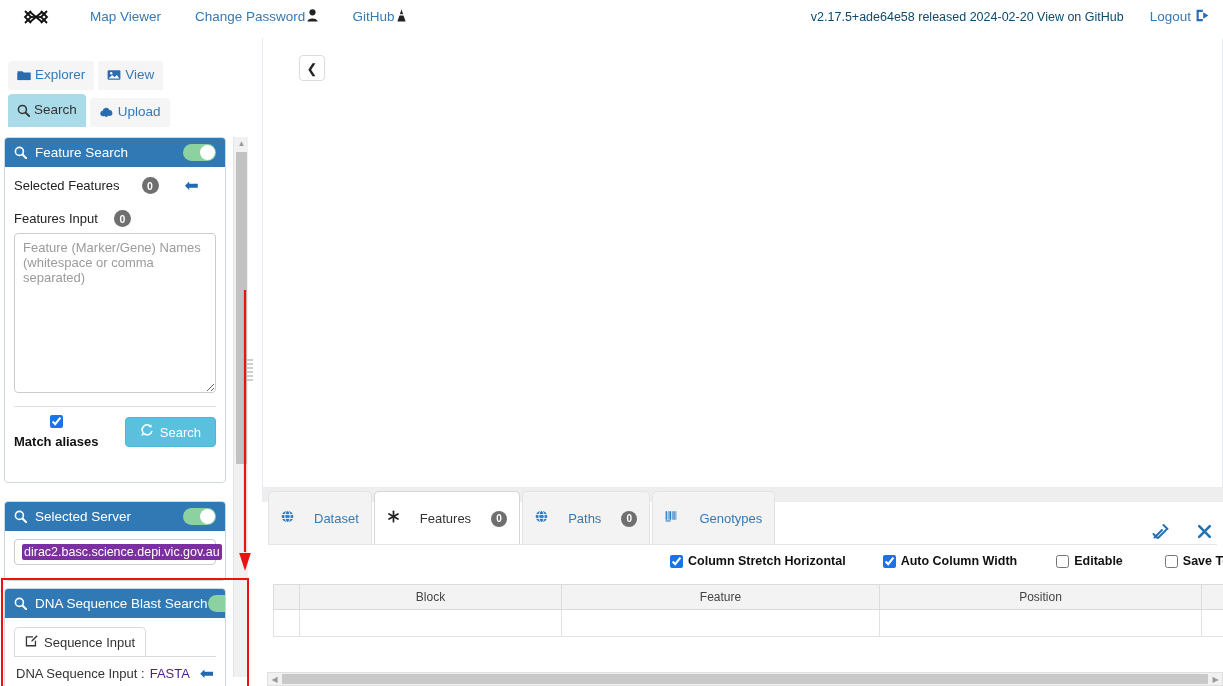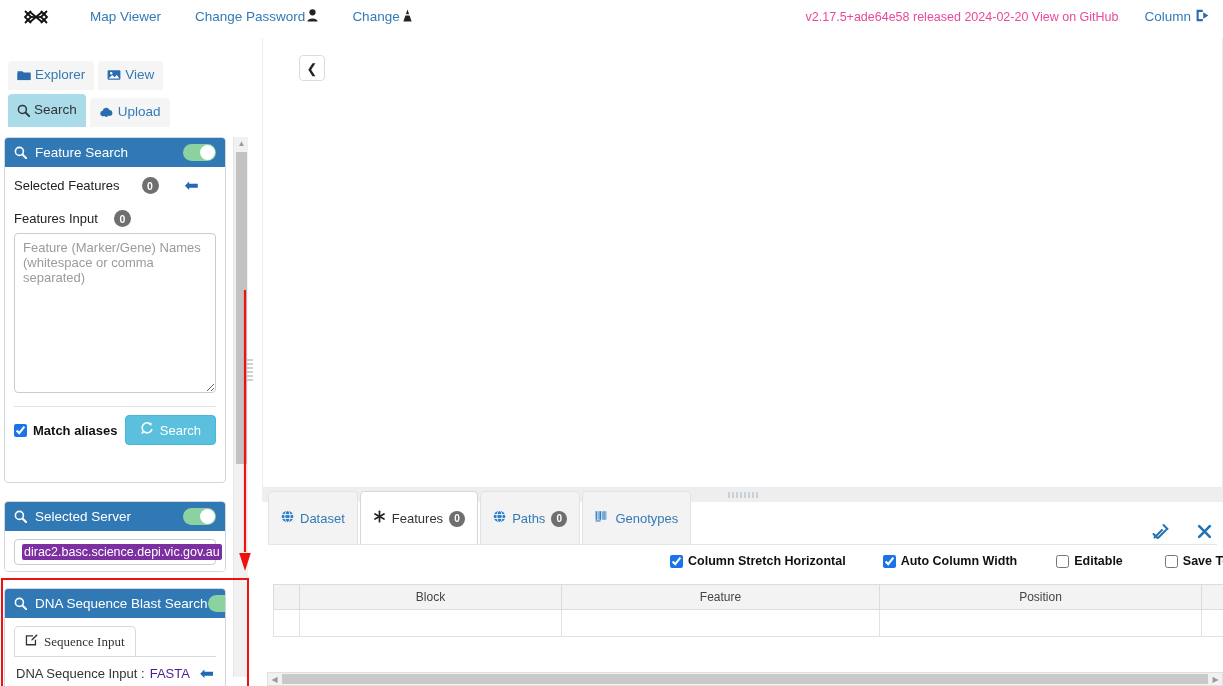--- a/index.html
+++ b/index.html
@@ -26,21 +26,21 @@
   .nav-link {
     color: #337ab7; font-size: 13.5px; text-decoration: none;
     display: inline-flex; align-items: center; gap: 2px; white-space: nowrap;
   }
   .nav-left { display: flex; align-items: center; gap: 0; margin-left: 40px; }
   .nav-left .nav-link { margin-right: 34px; }
   .nav-right {
     position: absolute; right: 14px; top: 0; height: 33px;
     display: flex; align-items: center; gap: 26px;
   }
-  .nav-version { color: #ec4899; font-size: 12.5px; white-space: nowrap; }
+  .nav-version { color: #0c4a6e; font-size: 12.5px; white-space: nowrap; }
 
   
   #leftpanel {
     position: absolute; left: 0; top: 33px; width: 232px; height: 653px;
     background: #ffffff; overflow: hidden;
   }
   #tabs-row {
     position: absolute; left: 8px; top: 28px; width: 224px;
     display: flex; flex-wrap: wrap; gap: 4px;
   }
@@ -88,21 +88,21 @@
     width: 100%; height: 160px; resize: vertical;
     border: 1px solid #ccc; border-radius: 4px;
     padding: 6px 8px; font-family: "Liberation Sans", sans-serif;
     font-size: 13px; color: #555; background: #fff; outline: none;
   }
   textarea.feat-input::placeholder { color: #9b9b9b; }
 
   .hr-soft { border: none; border-top: 1px solid #e2e2e2; margin: 10px 0 8px 0; }
 
   .match-row { display: flex; align-items: center; justify-content: space-between; }
-  .cb-label { display: flex; align-items: center; gap: 6px; font-size: 13px; font-weight: bold; color: #111; }
+  .cb-label { display: flex; align-items: center; gap: 6px; font-size: 13px; font-weight: bold; color: #111; flex-direction: column; }
   input[type=checkbox] { width: 13px; height: 13px; margin: 0; accent-color: #1a73e8; cursor: pointer; }
   .btn-search {
     background: #5bc0de; border: 1px solid #46b8da; border-radius: 4px;
     color: #ffffff; font-size: 13px; padding: 6px 14px;
     display: inline-flex; align-items: center; gap: 7px; cursor: pointer;
   }
 
   .server-input {
     width: 100%; border: 1px solid #ccc; border-radius: 4px;
     padding: 5px 7px; font-size: 12.5px; outline: none;
@@ -111,21 +111,21 @@
   .server-sel {
     background: #7b2fa0; color: #ffffff; padding: 1px 2px; border-radius: 2px;
   }
 
   .inner-tab {
     display: inline-flex; align-items: center; gap: 6px;
     background: #ffffff; border: 1px solid #d9d9d9; border-bottom: none;
     border-radius: 5px 5px 0 0; padding: 6px 10px; font-size: 13px; color: #333;
     cursor: pointer;
   }
-  .inner-tabs-bar { border-bottom: 1px solid #d9d9d9; height: 31px; display: flex; align-items: flex-end; font-family: Liberation Serif, serif; }
+  .inner-tabs-bar { border-bottom: 1px solid #d9d9d9; height: 31px; display: flex; align-items: flex-end; }
   .dna-row { padding: 8px 2px 0 2px; display: flex; align-items: center; font-size: 13px; }
   .link-blue { color: #4c1d95; cursor: pointer; }
 
   
   #side-scroll {
     position: absolute; left: 233px; top: 137px; width: 15px; height: 540px;
     background: #f1f1f1; border-left: 1px solid #e4e4e4;
   }
   #side-scroll .sb-arrow {
     position: absolute; left: 0; top: 0; width: 15px; height: 13px;
@@ -166,21 +166,21 @@
   
   #bottom {
     position: absolute; left: 262px; top: 504px; width: 961px; height: 182px;
     background: #ffffff;
   }
   #bottom-tabs {
     position: absolute; left: 6px; top: 9px; height: 32px;
     display: flex; align-items: flex-end;
   }
   .btab {
-    display: inline-flex; align-items: center; gap: 6px;
+    display: inline-flex; align-items: center; gap: 20px;
     padding: 18px 12px; font-size: 13px; color: #337ab7;
     background: #f3f3f3; border: 1px solid #e3e3e3; border-bottom: none;
     border-radius: 5px 5px 0 0; cursor: pointer; white-space: nowrap;
     margin-right: 2px; line-height: 1.2;
   }
   .btab.active { background: #ffffff; color: #333333; border-color: #d6d6d6; }
   .btab .bcount {
     display: inline-flex; align-items: center; justify-content: center;
     min-width: 16px; height: 16px; padding: 0 4px; border-radius: 8px;
     background: #6f6f6f; color: #fff; font-size: 10px; font-weight: bold;
@@ -262,34 +262,34 @@
       <a class="nav-link">
         <span>Change Password</span>
         <span>
           <svg width="11" height="13" viewBox="0 0 11 13">
               <circle cx="5.5" cy="3.3" r="3.1" fill="#222"></circle>
               <path d="M0.4 12.6 C0.6 8.4 10.4 8.4 10.6 12.6 Z" fill="#222"></path>
             </svg>
         </span>
       </a>
       <a class="nav-link">
-        <span>Change</span>
+        <span>GitHub</span>
         <span>
           <svg width="11" height="13" viewBox="0 0 11 13">
               <path d="M5.5 0.5 L9.6 12.4 L1.4 12.4 Z" fill="#222"></path>
               <rect x="1.4" y="5.2" width="8.2" height="1.3" fill="#fff"></rect>
             </svg>
         </span>
       </a>
     </div>
 
     <div class="nav-right">
       <span class="nav-version">v2.17.5+ade64e58 released 2024-02-20 View on GitHub</span>
       <a class="nav-link">
-        <span>Column</span>
+        <span>Logout</span>
         <span style="margin-left:3px;">
           <svg width="13" height="13" viewBox="0 0 13 13">
               <path d="M0.6 0.8 h6.2 v2.1 h-4.1 v7.2 h4.1 v2.1 h-6.2 z" fill="#2b6cb0"></path>
               <path d="M7.2 3.2 L12.4 6.5 L7.2 9.8 z" fill="#2b6cb0"></path>
             </svg>
         </span>
       </a>
     </div>
   </div>
 
@@ -378,21 +378,21 @@
                   <path d="M11.6 0.6 L11.4 3.6 L8.6 2.9 Z" fill="#fff"></path>
                   <path d="M1.6 12.3 L1.8 9.3 L4.6 10.0 Z" fill="#fff"></path>
                 </svg>
             </span>
             <span>Search</span>
           </button>
         </div>
       </div>
     </div>
 
-    <div class="panel" style="top:468px; height:71px;">
+    <div class="panel" style="top:468px; height:80px;">
       <div class="panel-head">
         <span class="ph-icon">
           <svg width="13" height="13" viewBox="0 0 13 13">
               <circle cx="5.4" cy="5.4" r="4" fill="none" stroke="#fff" stroke-width="1.6"></circle>
               <path d="M8.5 8.5 L12.2 12.2" stroke="#fff" stroke-width="2" stroke-linecap="round"></path>
             </svg>
         </span>
         <span class="ph-title">Selected Server</span>
         <span class="toggle">
             <span class="knob"></span>

